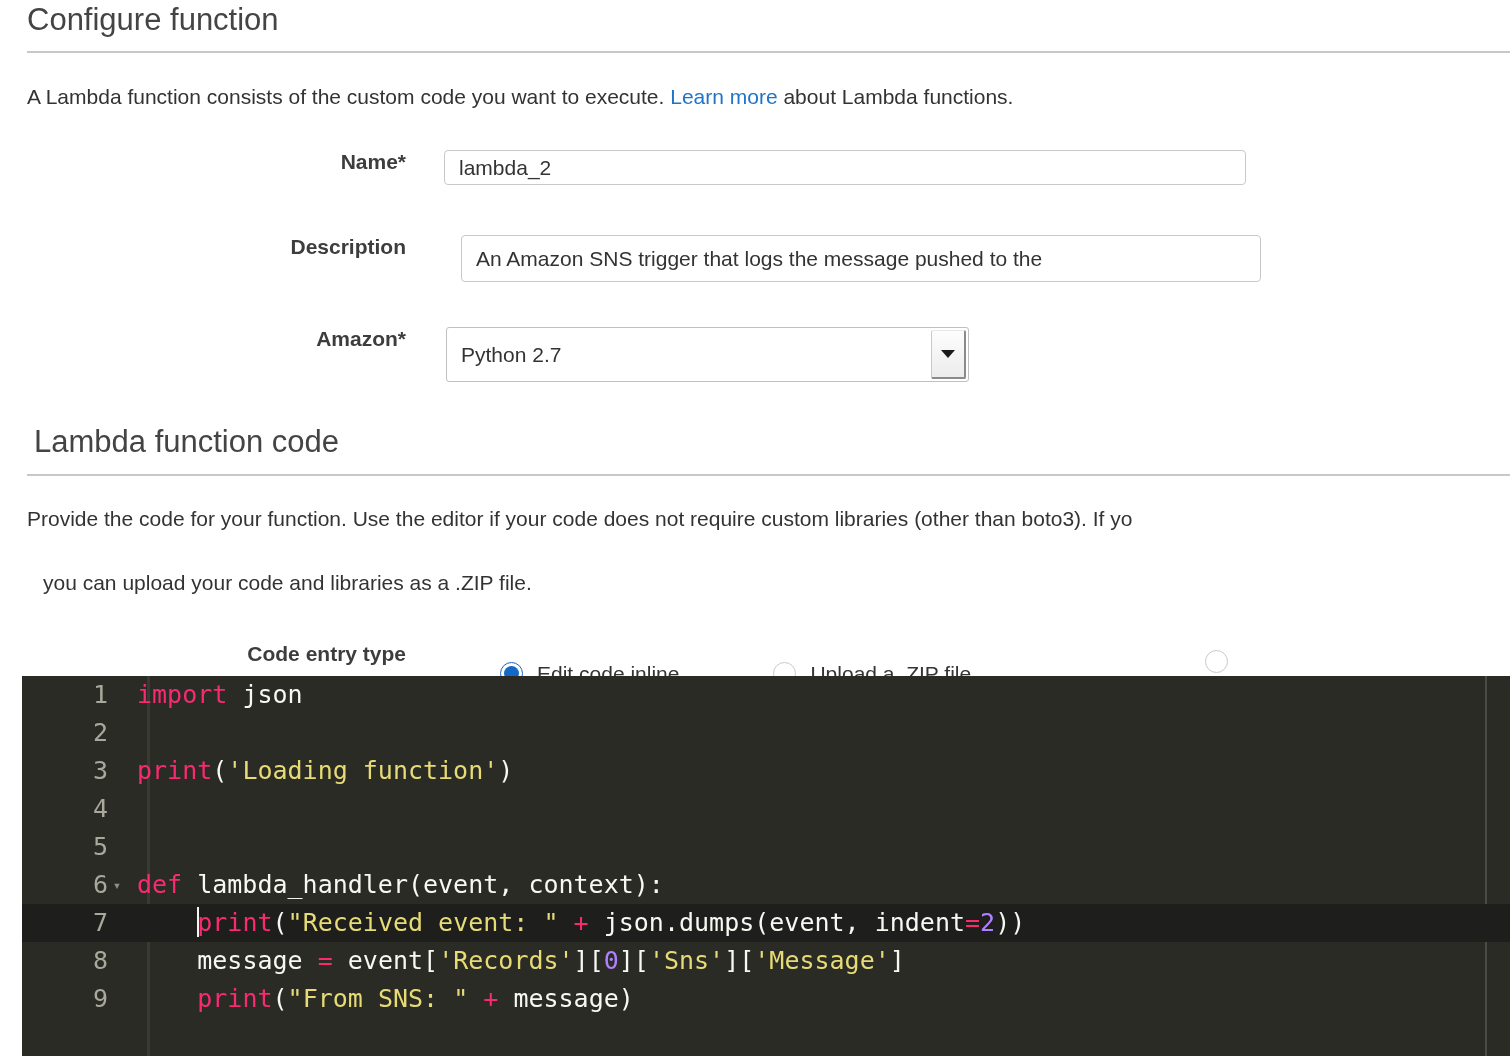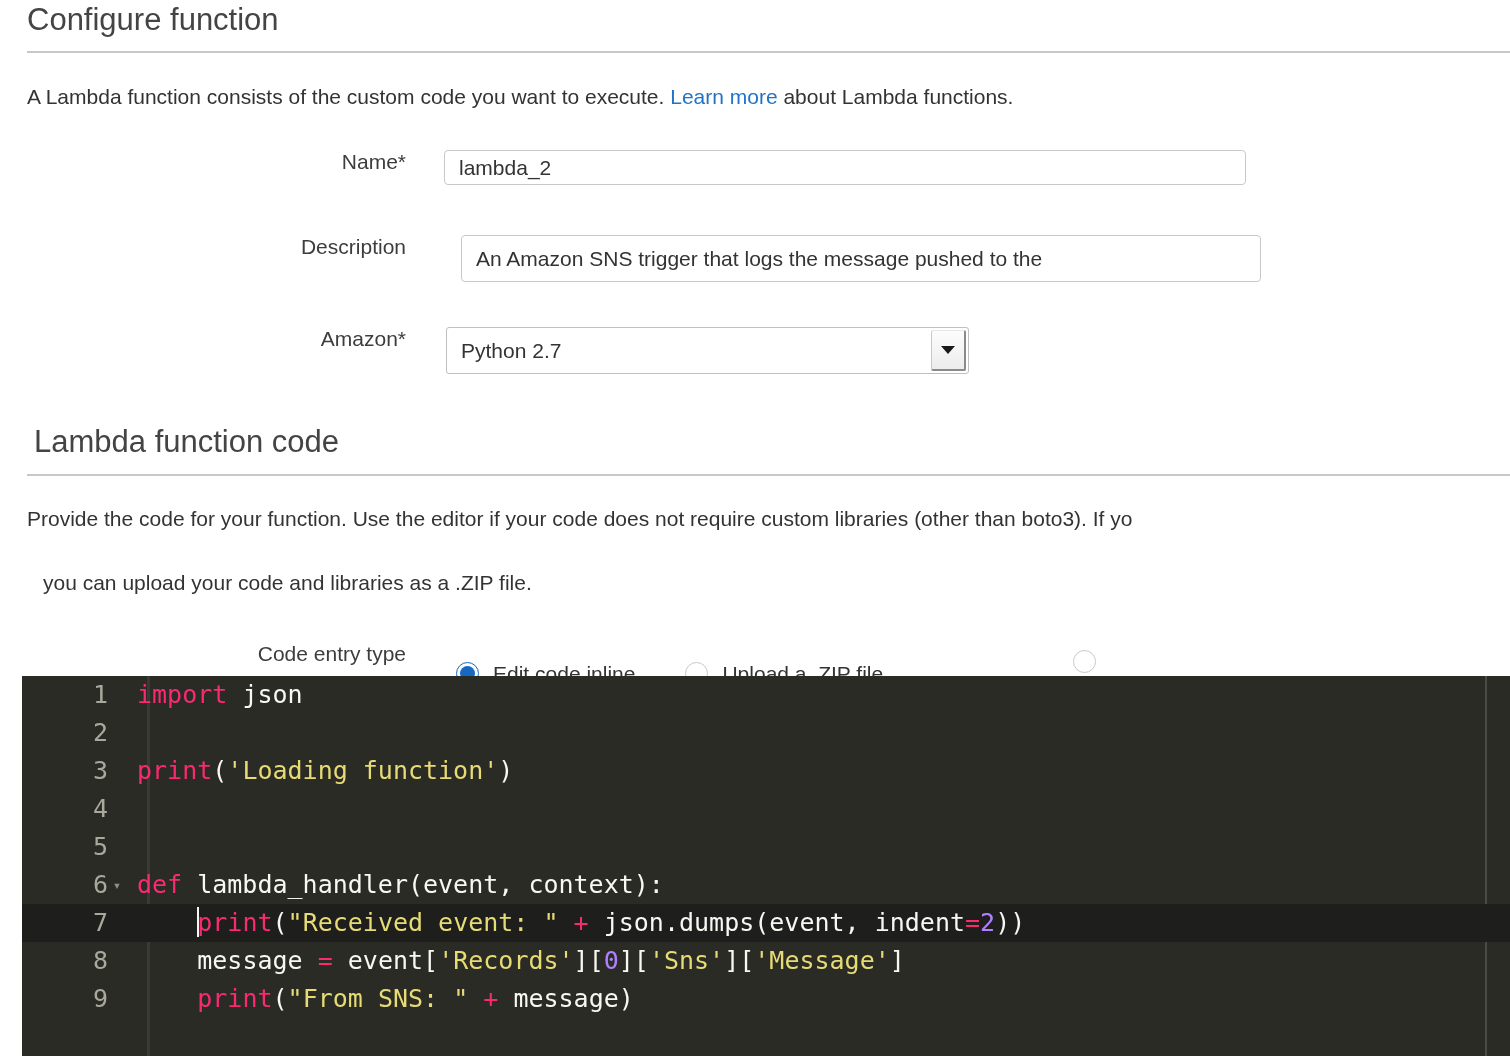--- a/index.html
+++ b/index.html
@@ -47,21 +47,21 @@
   
   .form-row {
     display: flex;
     align-items: flex-start;
     position: absolute;
   }
   .form-label {
     width: 406px;
     text-align: right;
     font-size: 21px;
-    font-weight: normal;
+    font-weight: bold;
     color: #3d3d3d;
     padding-right: 0;
     box-sizing: border-box;
   }
   .text-input {
     box-sizing: border-box;
     border: 1px solid #c9c9c9;
     border-radius: 4px;
     background: #ffffff;
     font-size: 21px;
@@ -109,20 +109,21 @@
     border-left: 7px solid transparent;
     border-right: 7px solid transparent;
     border-top: 8px solid #1a1a1a;
   }
 
   
   .radio-group {
     position: absolute;
     display: flex;
     align-items: center;
+    gap: 44px;
   }
   .radio-opt {
     display: flex;
     align-items: center;
     cursor: pointer;
     margin-top: 40px;
   }
   .radio {
     width: 23px;
     height: 23px;
@@ -256,21 +257,21 @@
   </div>
 
   <div class="form-row" style="left:0; top:235px;">
     <div class="form-label">Description</div>
     <input class="text-input" type="text" style="width: 800px; height: 47px; margin-left: 55px;" value="An Amazon SNS trigger that logs the message pushed to the">
   </div>
 
   <div class="form-row" style="left:0; top:327px;">
     <div class="form-label">Amazon*</div>
     <div class="select-wrap" style="margin-left:40px;">
-      <select class="native-select" style="width:523px; height:47px;">
+      <select class="native-select" style="width:523px; height:55px;">
         <option>Python 2.7</option>
       </select>
       <div class="select-btn">
         <div class="caret"></div>
       </div>
     </div>
   </div>
 </div>
 
 <div>

